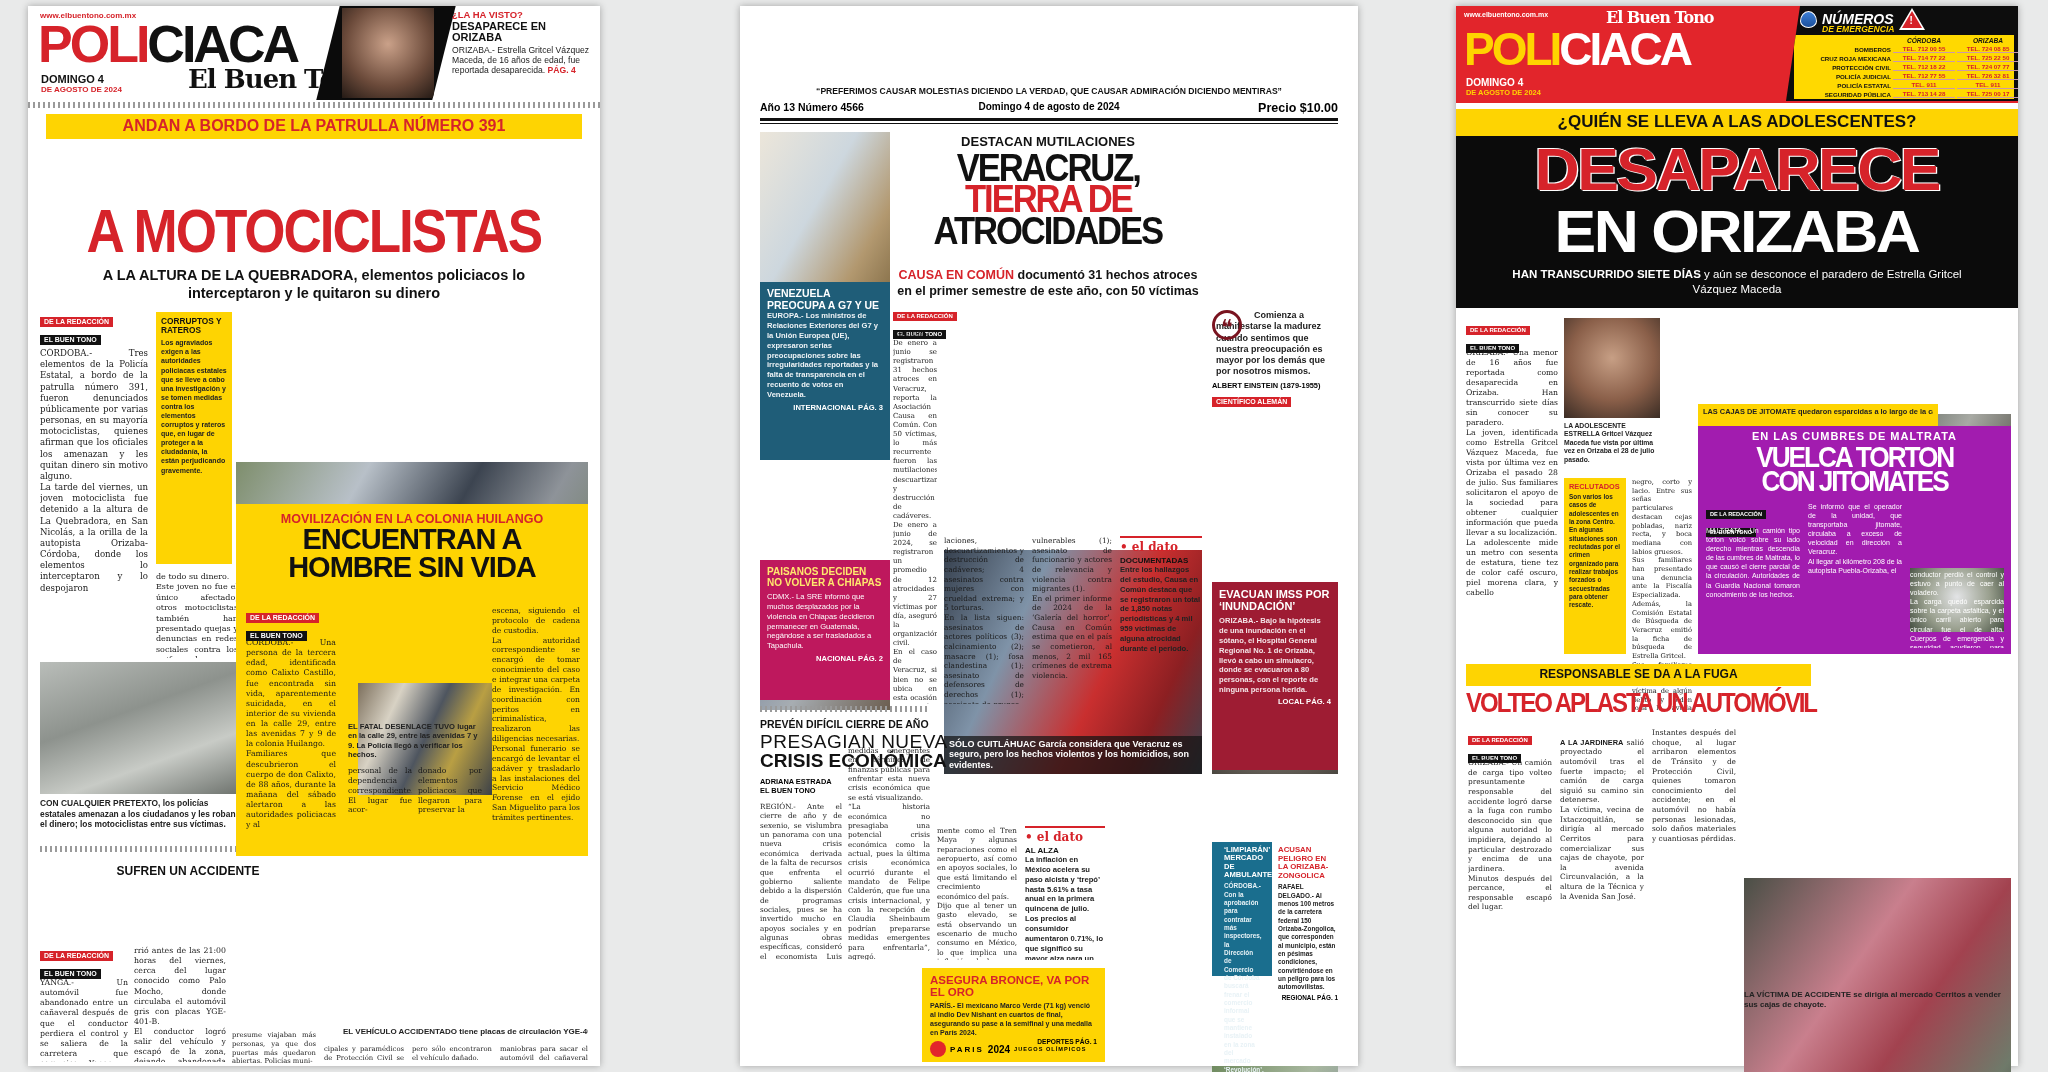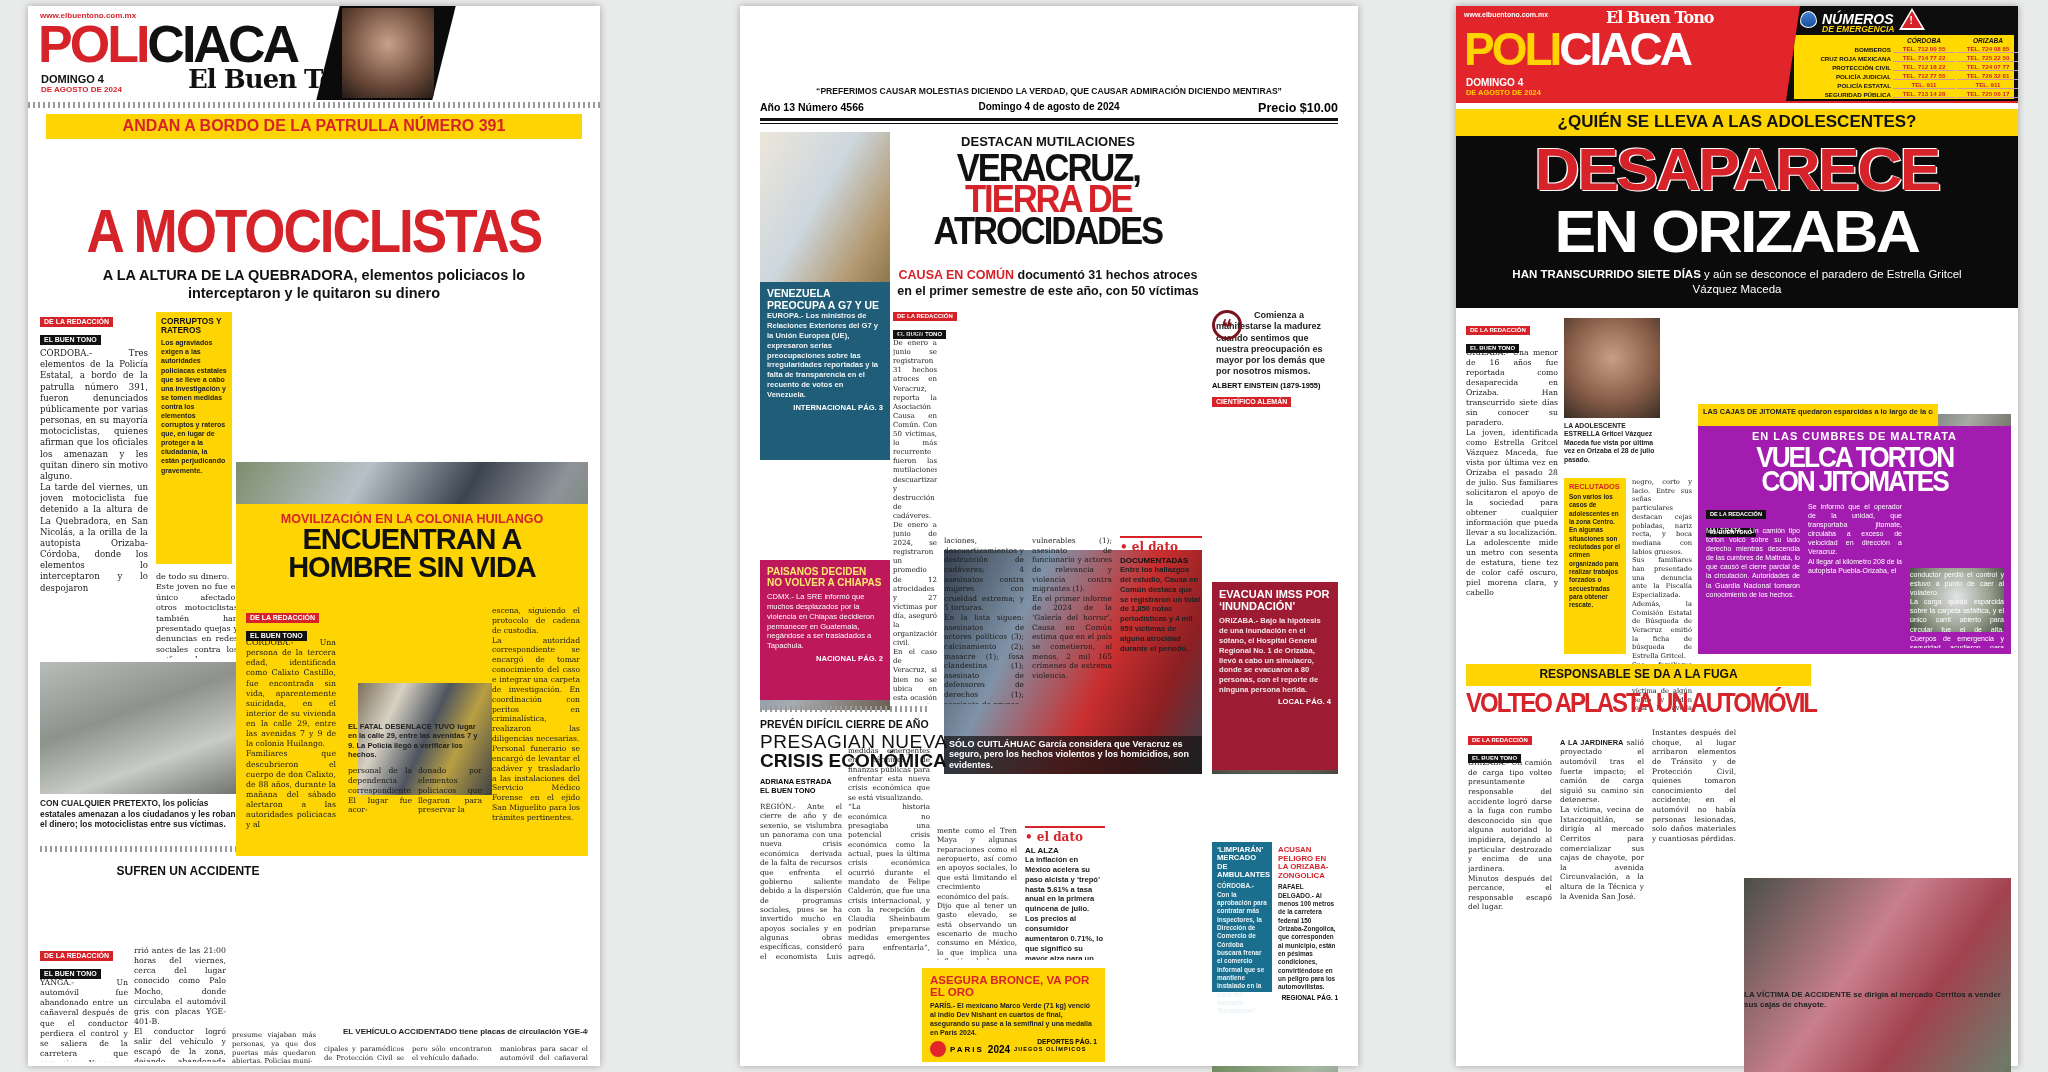--- a/index.html
+++ b/index.html
@@ -55,20 +55,25 @@
     <span class="red">POLI</span><span class="blk">CIACA</span>
   </div>
   <div class="abs" style="left:13px;top:68px;line-height:1.05">
     <div style="font-size:11px;font-weight:bold;color:#111">DOMINGO 4</div>
     <div style="font-size:8px;font-weight:bold" class="red">DE AGOSTO DE 2024</div>
   </div>
   <div class="abs blackletter" style="left:160px;top:58px;font-size:26px;color:#111">El Buen Tono</div>
   <div class="abs" style="left:300px;top:0;width:116px;height:94px;background:#0b0b0b;transform:skewX(-14deg);overflow:hidden">
     <div class="ph ph-girl2 abs" style="left:14px;top:2px;width:92px;height:90px;transform:skewX(14deg)"></div>
   </div>
+  <div class="abs" style="left:424px;top:4px;width:140px;line-height:1.15">
+    <div class="red" style="font-size:9.5px;font-weight:bold">¿LA HA VISTO?</div>
+    <div style="font-size:11px;font-weight:bold;color:#111;line-height:1.05">DESAPARECE EN ORIZABA</div>
+    <div style="font-size:8.6px;color:#222;margin-top:2px"><span>ORIZABA.- Estrella Gritcel Vázquez Maceda, de 16 años de edad, fue reportada desaparecida. </span><span class="red b9">PÁG. 4</span></div>
+  </div>
   <div class="abs dots" style="left:0;top:96px;width:572px"></div>
 
   <div class="abs ybox" style="left:18px;top:108px;width:536px;height:25px">
     <div class="kick red" style="font-size:16px;padding-top:3px">ANDAN A BORDO DE LA PATRULLA NÚMERO 391</div>
   </div>
   <div class="abs" style="left:0;top:196px;width:572px;text-align:center">
     <span class="hl scaleWrap red" style="font-size:52px;transform:scale(1.02,1.18)">A MOTOCICLISTAS</span>
   </div>
   <div class="abs" style="left:45px;top:260px;width:482px;text-align:center;font-size:14.5px;font-weight:bold;color:#111;line-height:1.25">A LA ALTURA DE LA QUEBRADORA, elementos policiacos lo interceptaron y le quitaron su dinero</div>
 
@@ -216,21 +221,21 @@
 
   <div class="abs body" style="left:197px;top:820px;width:80px;height:134px;font-size:7.2px">mente como el Tren Maya y algunas reparaciones como el aeropuerto, así como en apoyos sociales, lo que está limitando el crecimiento económico del país.
 Dijo que al tener un gasto elevado, se está observando un escenario de mucho consumo en México, lo que implica una inflación al alza, que podría alcanzar los niveles de 2021, con proyección de 6%.</div>
   <div class="abs dato" style="left:285px;top:820px;width:80px;height:134px;padding-top:2px">
     <div class="lab">• el dato</div>
     <div class="tt">AL ALZA</div>
     <div class="bd">La inflación en México acelera su paso alcista y ‘trepó’ hasta 5.61% a tasa anual en la primera quincena de julio.
 Los precios al consumidor aumentaron 0.71%, lo que significó su mayor alza para un mismo lapso desde 1996.</div>
   </div>
 
-  <div class="abs" style="left:472px;top:836px;width:60px;height:150px;background:#1a6e8e;padding:4px 5px;box-sizing:border-box">
+  <div class="abs" style="left:472px;top:836px;width:60px;height:134px;background:#1a6e8e;padding:4px 12px;box-sizing:border-box">
     <div style="font-size:7.6px;font-weight:bold;color:#fff;line-height:1.1">‘LIMPIARÁN’ MERCADO DE AMBULANTES</div>
     <div style="font-size:6.4px;color:#e8f2f6;font-weight:bold;line-height:1.3;margin-top:3px">CÓRDOBA.- Con la aprobación para contratar más inspectores, la Dirección de Comercio de Córdoba buscará frenar el comercio informal que se mantiene instalado en la zona del mercado ‘Revolución’.</div>
   </div>
 
   <div class="abs" style="left:538px;top:840px;width:60px;height:170px">
     <div class="red" style="font-size:7.8px;font-weight:bold;line-height:1.1">ACUSAN PELIGRO EN LA ORIZABA-ZONGOLICA</div>
     <div style="font-size:6.4px;color:#222;font-weight:bold;line-height:1.3;margin-top:3px">RAFAEL DELGADO.- Al menos 100 metros de la carretera federal 150 Orizaba-Zongolica, que corresponden al municipio, están en pésimas condiciones, convirtiéndose en un peligro para los automovilistas.</div>
     <div style="font-size:6.4px;font-weight:bold;text-align:right;margin-top:2px">REGIONAL PÁG. 1</div>
   </div>
 

